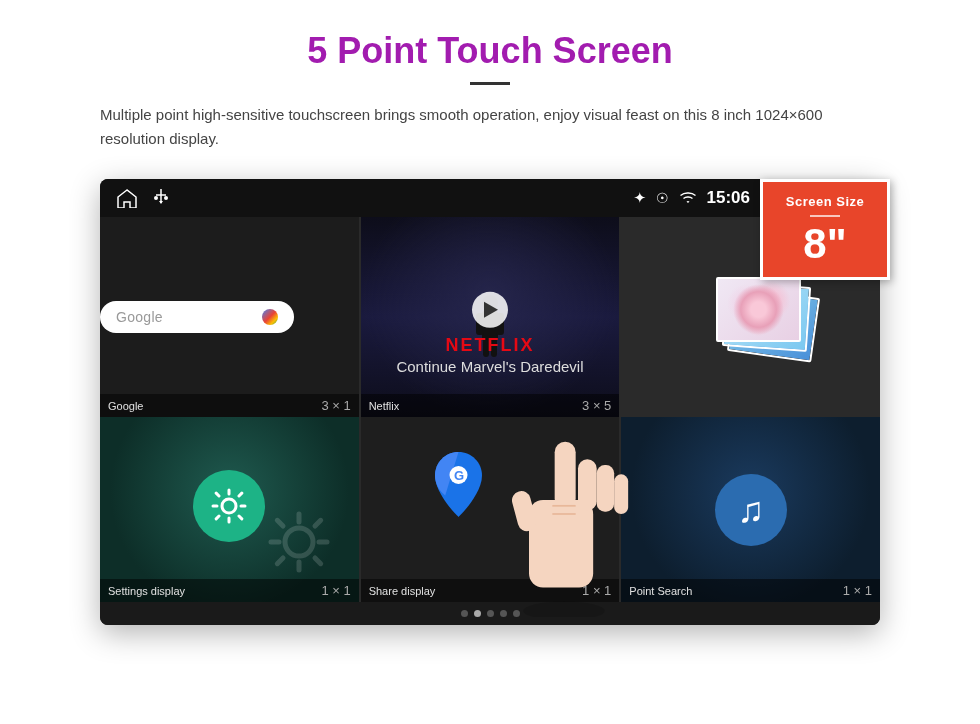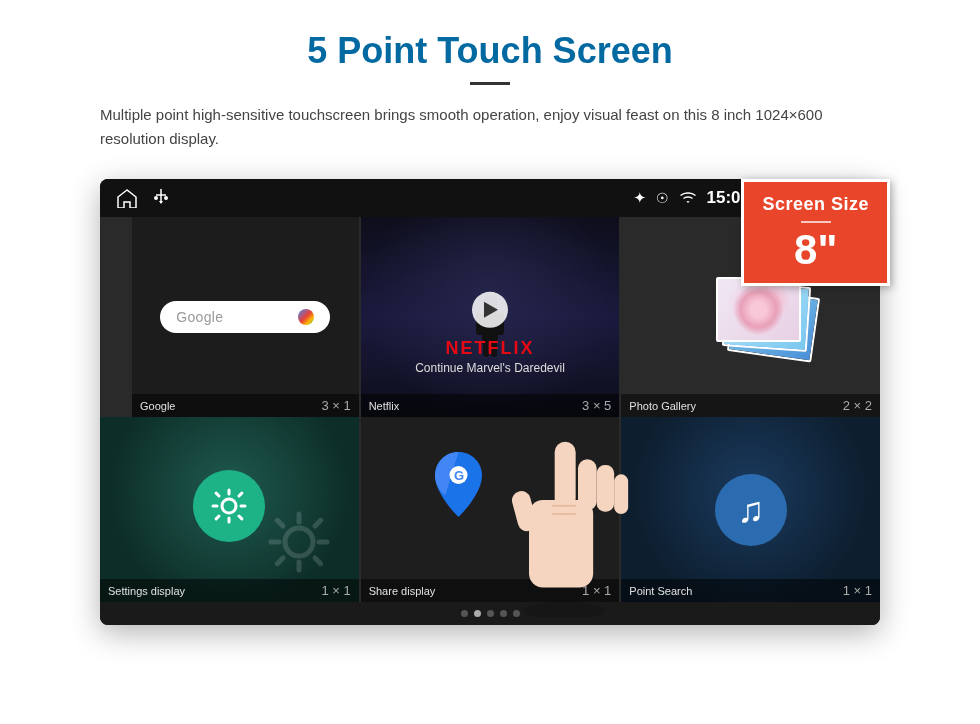--- a/index.html
+++ b/index.html
@@ -10,21 +10,21 @@
       font-family: 'Arial', sans-serif;
       display: flex;
       flex-direction: column;
       align-items: center;
       padding: 30px 40px 20px;
     }
 
     .page-title {
       font-size: 36px;
       font-weight: 900;
-      color: #0369a1;
+      color: #a21caf;
       text-align: center;
       margin-bottom: 10px;
     }
 
     .title-divider {
       width: 40px;
       height: 3px;
       background: #333;
       margin: 0 auto 18px;
     }
@@ -52,21 +52,21 @@
       padding: 12px 18px;
       text-align: center;
       z-index: 10;
       font-weight: 700;
       border: 3px solid #fff;
       box-shadow: 2px 2px 8px rgba(0,0,0,0.3);
       min-width: 130px;
     }
 
     .screen-badge-title {
-      font-size: 18px;
+      font-size: 13px;
       font-weight: 700;
       letter-spacing: 0.5px;
     }
 
     .screen-badge-divider {
       width: 30px;
       height: 2px;
       background: rgba(255,255,255,0.7);
       margin: 6px auto;
     }
@@ -159,22 +159,21 @@
       font-size: 13px;
       color: #aaa;
     }
 
     
     .google-cell {
       background: #1c1c1c;
       display: flex;
       flex-direction: column;
       justify-content: center;
-      align-items: center;
-      margin-left: 32px;
+      align-items: flex-start;
     }
 
     .google-search-bar {
       background: #fff;
       border-radius: 20px;
       padding: 8px 16px;
       display: flex;
       align-items: center;
       justify-content: space-between;
       width: 75%;
@@ -254,21 +253,21 @@
 
     .netflix-logo-text {
       font-size: 18px;
       font-weight: 900;
       color: #e50914;
       letter-spacing: 2px;
       font-family: 'Arial Black', sans-serif;
     }
 
     .netflix-subtitle {
-      font-size: 12px;
+      font-size: 15px;
       color: #ddd;
       margin-top: 2px;
     }
 
     
     .photo-gallery-cell {
       background: #2a2a2a;
       display: flex;
       justify-content: center;
       align-items: center;
@@ -535,24 +534,20 @@
           <div class="photo-card photo-card-1">
             <div style="width:100%;height:100%;background:linear-gradient(135deg,#87ceeb,#4a90d9);"></div>
           </div>
           <div class="photo-card photo-card-2">
             <div style="width:100%;height:100%;background:linear-gradient(135deg,#b8e4f9,#7bc8f0);"></div>
           </div>
           <div class="photo-card photo-card-3">
             <div class="flower-on-photo"></div>
           </div>
         </div>
-        <div class="app-label-row">
-          <span class="app-name">Photo Gallery</span>
-          <span class="app-size">2 × 2</span>
-        </div>
       </div>
 
     </div>
 
     <div class="app-grid">
 
       <div class="app-cell app-cell-bottom settings-cell" style="position:relative;">
         <div class="settings-icon-circle">
           <svg class="gear-svg" viewBox="0 0 44 44">
             <circle cx="22" cy="22" r="7" fill="none" stroke="white" stroke-width="3"></circle>

